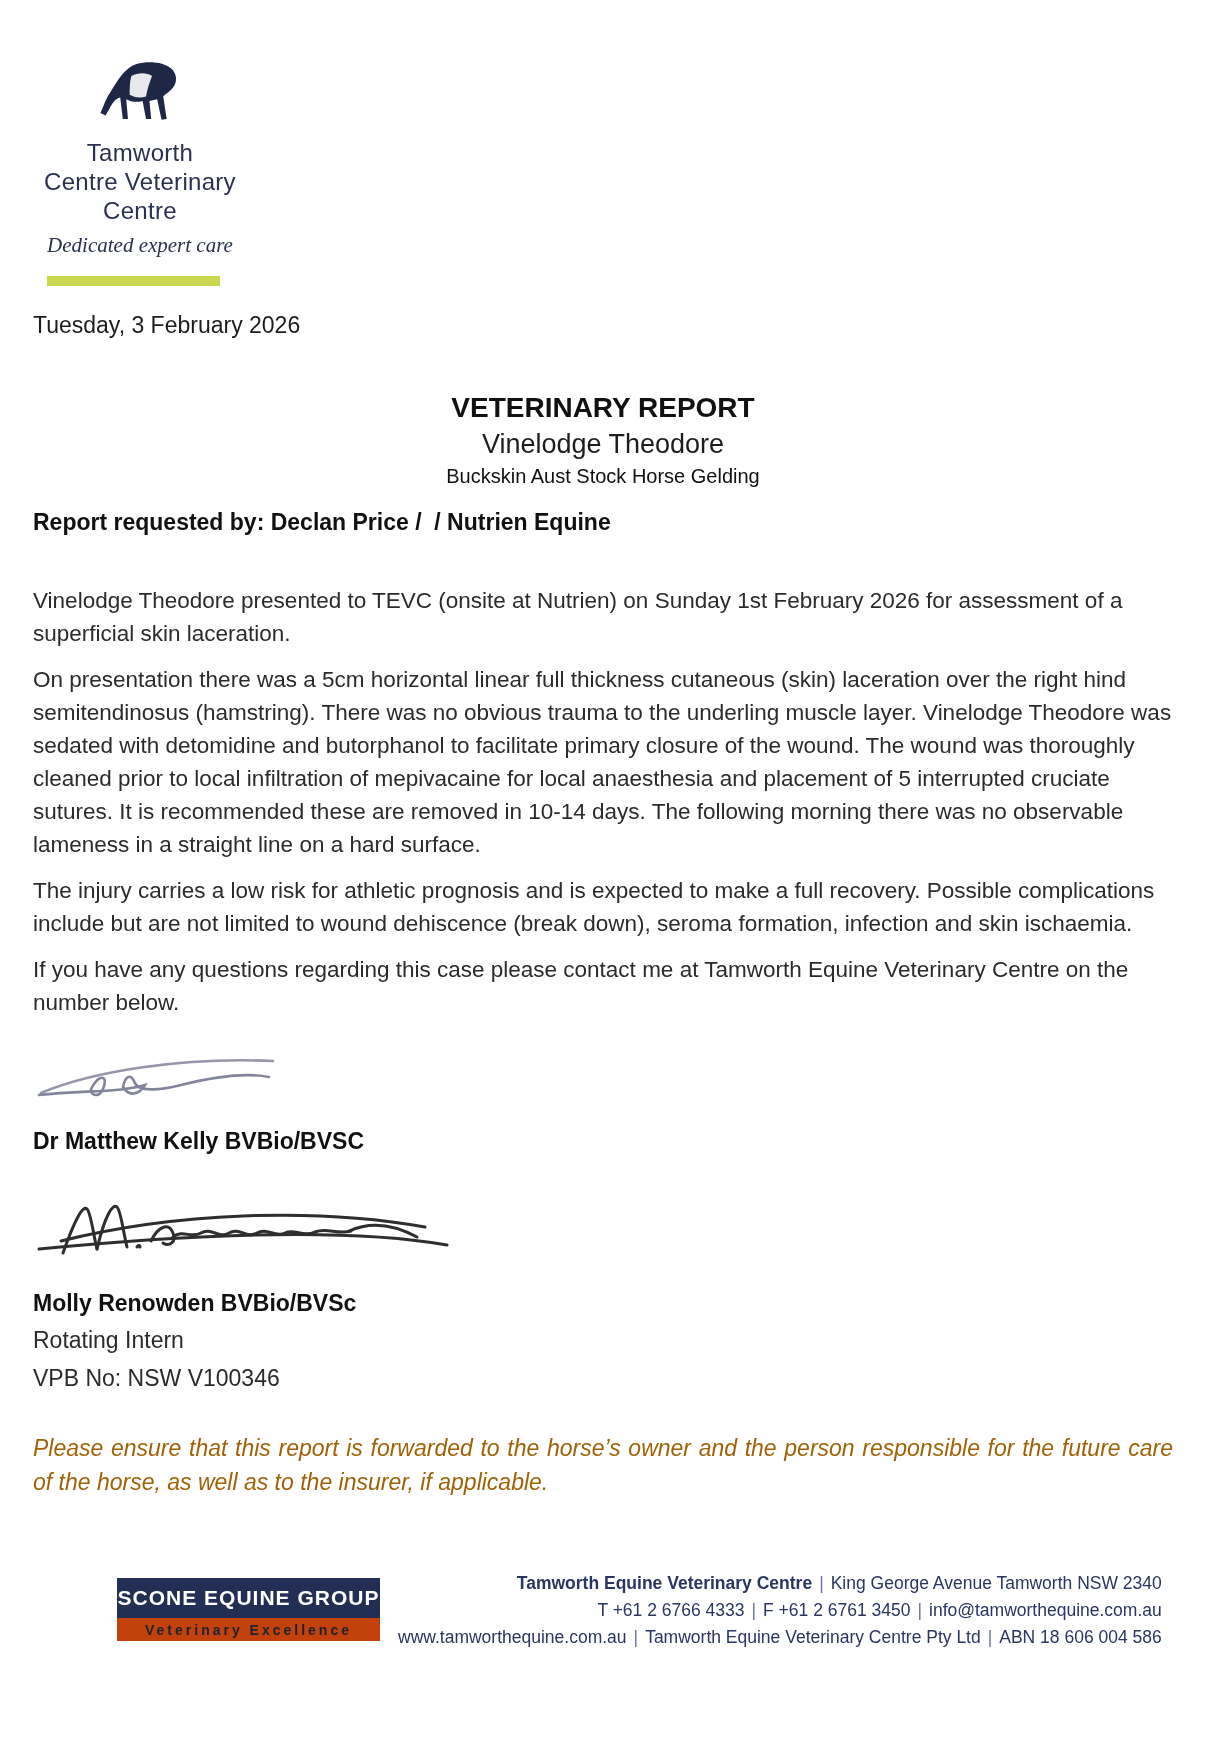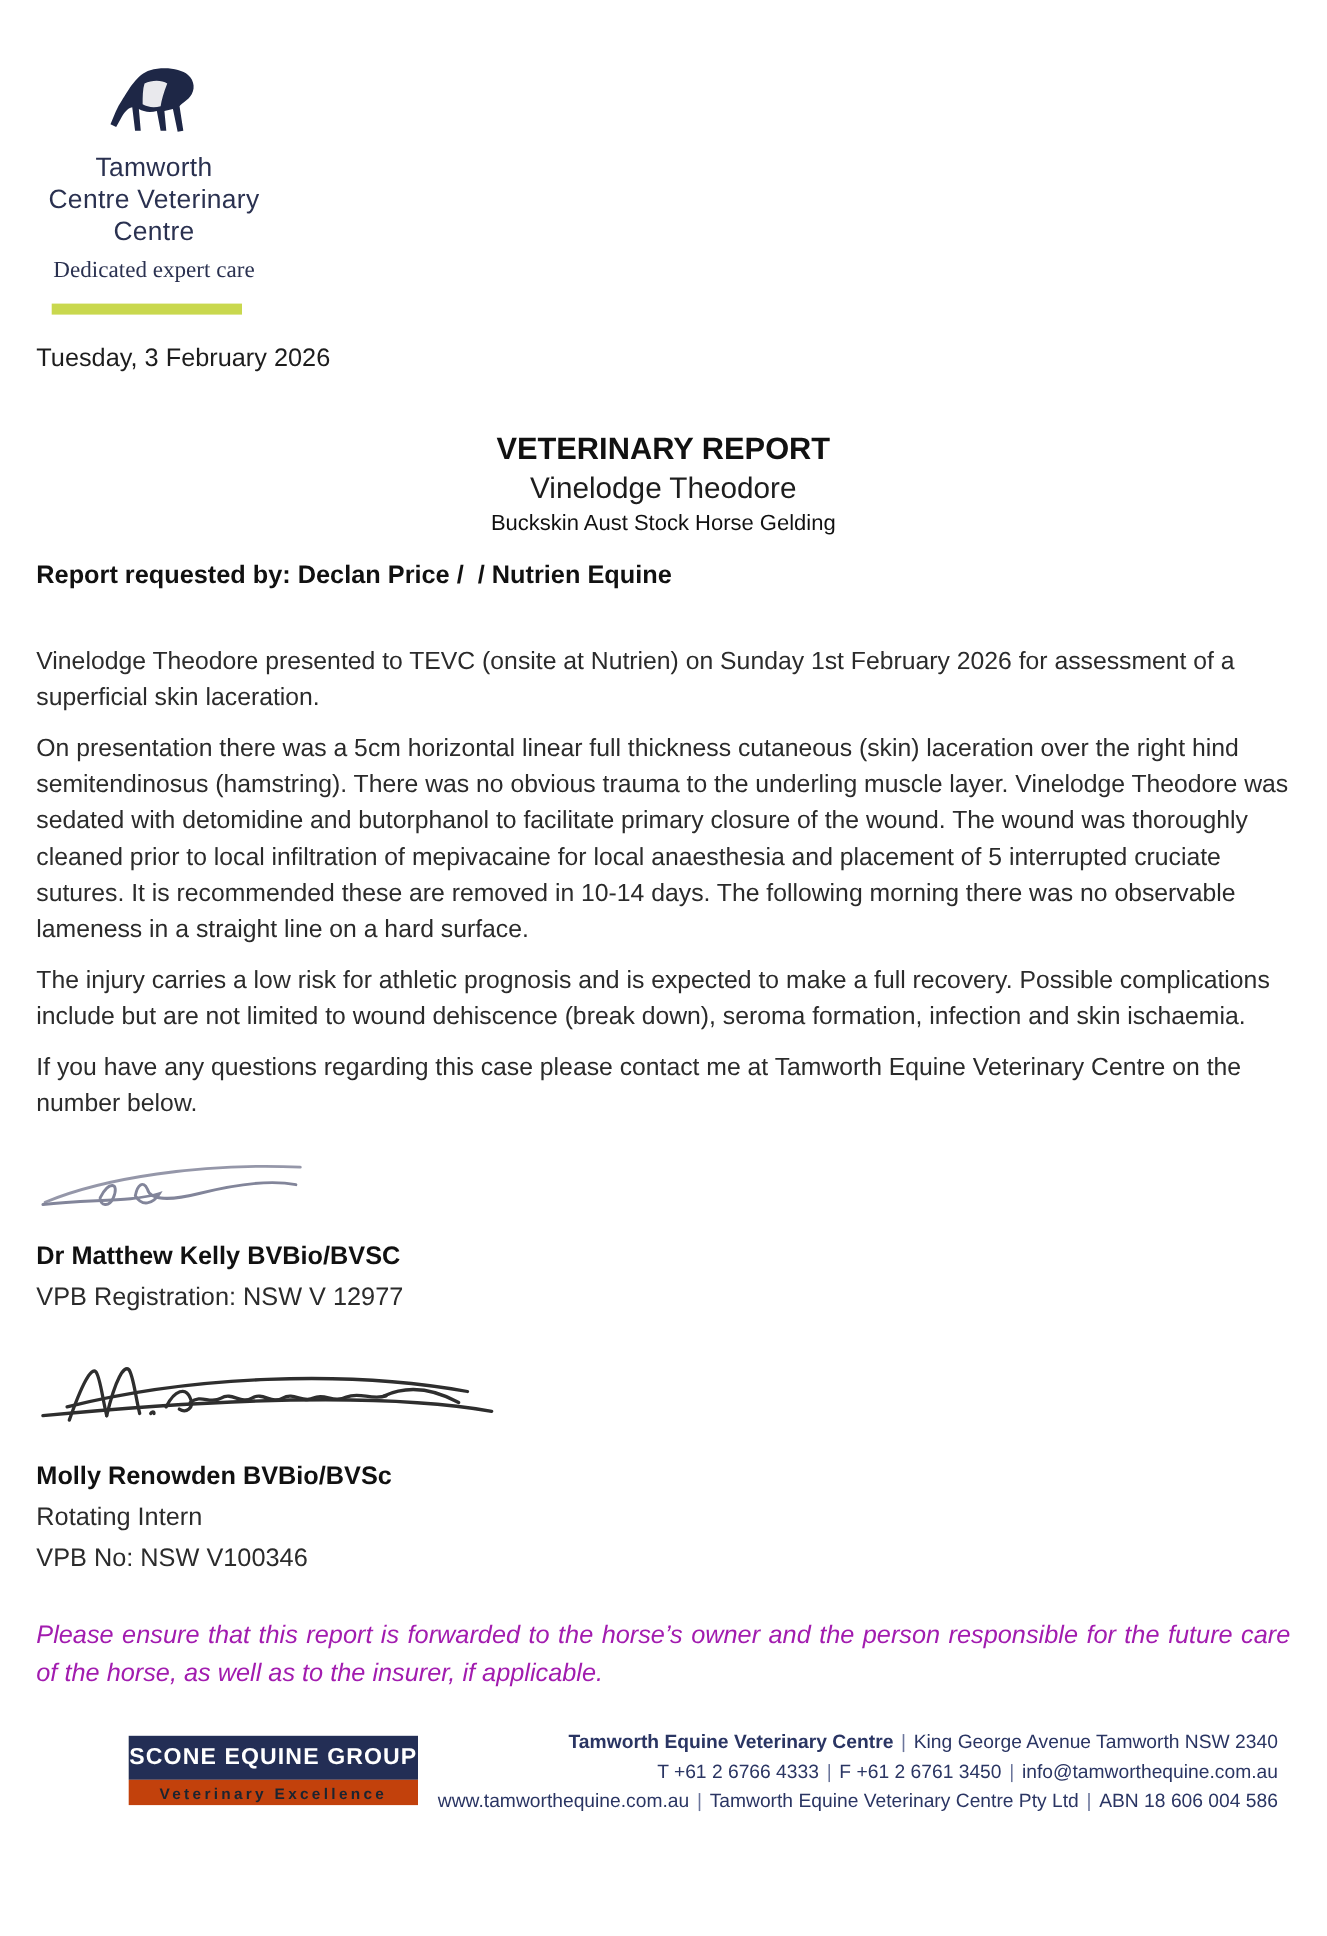--- a/index.html
+++ b/index.html
@@ -9,21 +9,21 @@
     background:#ffffff;
     font-family:"Liberation Sans", sans-serif;
     color:#2b2b2b;
     overflow:hidden;
   }
   
   .brand { margin:58px 0 0 38px; width:204px; text-align:center; }
   .brand svg { display:block; margin:0 auto; }
   .brand-name { color:#2a3150; font-size:24px; line-height:29px; font-weight:400; letter-spacing:0.3px; margin-top:8px; }
   .brand-tagline {
-    font-family:"Liberation Serif", serif; 
+    font-family:"Liberation Serif", serif; font-style:italic;
     color:#2a3150; font-size:21px; margin-top:8px; white-space:nowrap;
   }
   .accent-bar { width:173px; height:10px; background:#c9d84e; margin:18px 0 0 47px; }
   
   .date { margin:26px 0 0 33px; font-size:23px; color:#1d1d1d; }
   .title-block { text-align:center; margin-top:52px; }
   .report-title { font-size:28px; font-weight:bold; color:#111; line-height:34px; }
   .report-subject { font-size:27px; color:#1d1d1d; line-height:38px; }
   .report-subject-detail { font-size:20px; color:#111; line-height:26px; }
   .requested { margin:20px 0 0 33px; font-size:23px; font-weight:bold; color:#111; white-space:pre-wrap; }
@@ -32,21 +32,21 @@
   .body-text p.first { margin-top:48px; }
   
   .sig { display:block; margin-left:33px; }
   .sig1 { margin-top:16px; }
   .sig2 { margin-top:28px; }
   .signatory { margin:14px 0 0 33px; }
   .signatory .name { font-size:23px; font-weight:bold; color:#111; line-height:36px; }
   .signatory .line { font-size:23px; color:#2b2b2b; line-height:38px; }
   .closing-note {
     margin:34px 33px 0 33px;
-    font-size:23px; line-height:34px; font-style:italic; color:#a21caf;
+    font-size:23px; line-height:34px; font-style:italic; color:#a16207;
     text-align:justify;
   }
   
   .footer { position:absolute; left:0; top:1568px; width:1206px; height:130px;text-align:right; }
   .scone-logo { position:absolute; left:117px; top:10px; width:263px; }
   .scone-navy {
     height:40px; background:#232e55; color:#ffffff;
     display:flex; align-items:center; justify-content:center;
     font-size:21px; font-weight:bold; letter-spacing:1px; white-space:nowrap;
   }
@@ -108,21 +108,20 @@
 
   <svg class="sig sig1" width="260" height="74" viewBox="0 0 260 74">
     <g fill="none" stroke="#82859a" stroke-width="2.6" stroke-linecap="round">
       <path d="M8 58 C60 36 150 22 240 26" opacity="0.85"></path>
       <path d="M6 60 C50 55 85 58 112 50 C106 60 96 62 90 52 C92 42 97 38 101 46 C103 54 116 58 148 50 C188 40 216 38 236 42"></path>
       <path d="M58 54 C66 38 76 40 70 54 C66 63 58 61 58 54"></path>
     </g>
   </svg>
   <div class="signatory">
     <div class="name">Dr Matthew Kelly BVBio/BVSC</div>
-    <div class="line">VPB Registration: NSW V 12977</div>
   </div>
 
   <svg class="sig sig2" width="430" height="84" viewBox="0 0 430 84">
     <g fill="none" stroke="#2e2e2e" stroke-width="3" stroke-linecap="round">
       <path d="M6 62 C130 50 300 38 414 58"></path>
       <path d="M28 54 C140 26 280 20 392 40"></path>
       <path d="M30 66 C42 32 50 18 54 22 C58 26 60 46 64 62"></path>
       <path d="M64 62 C72 28 80 16 84 20 C88 24 90 44 94 60"></path>
       <path d="M104 60 C105 58 107 58 107 60"></path>
       <path d="M118 54 C126 38 136 36 140 46 C144 55 136 60 130 56"></path>

